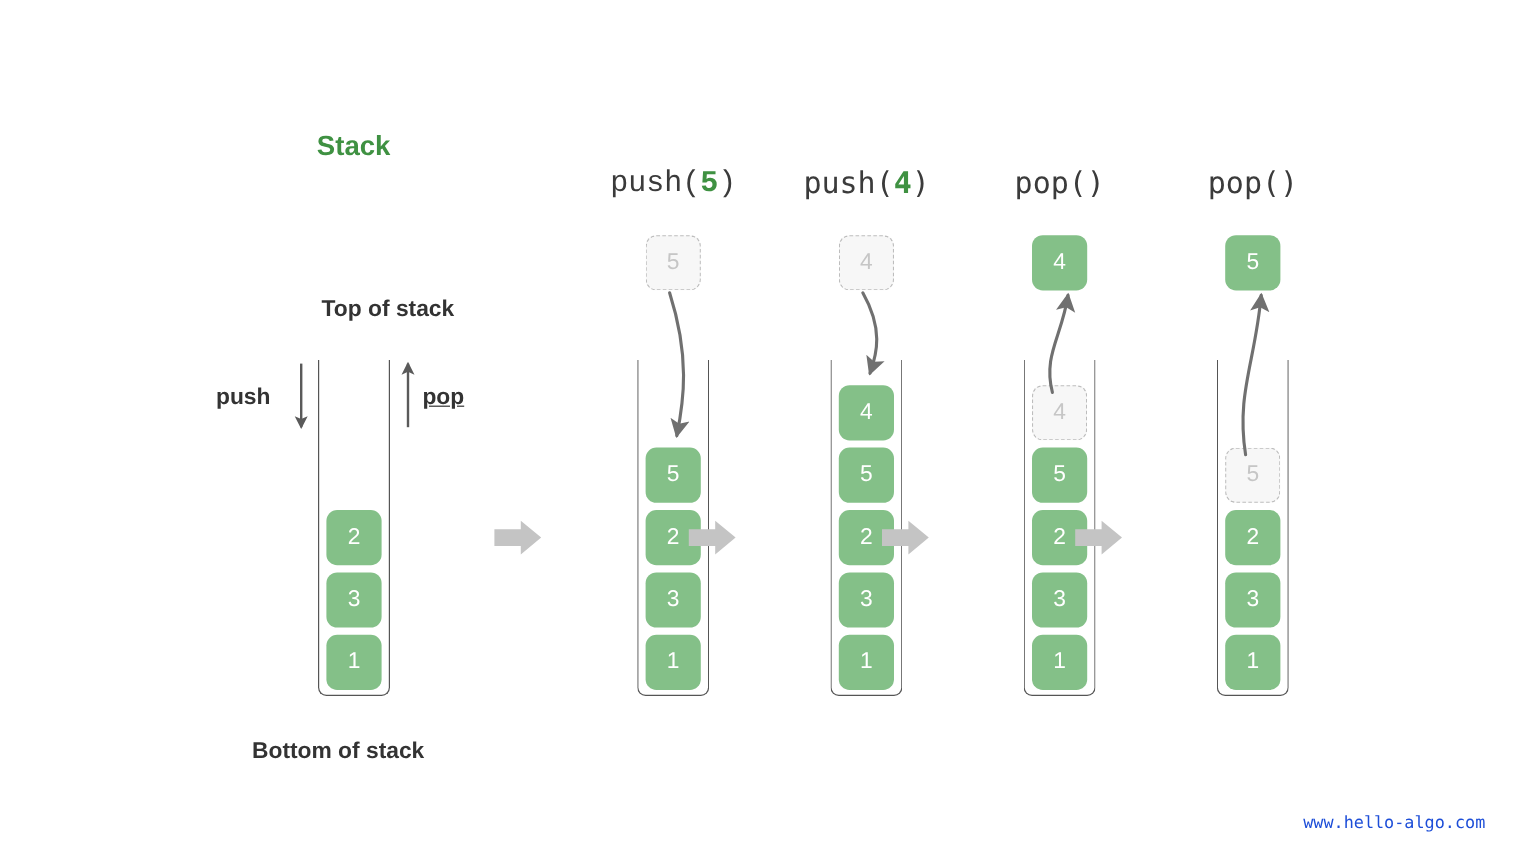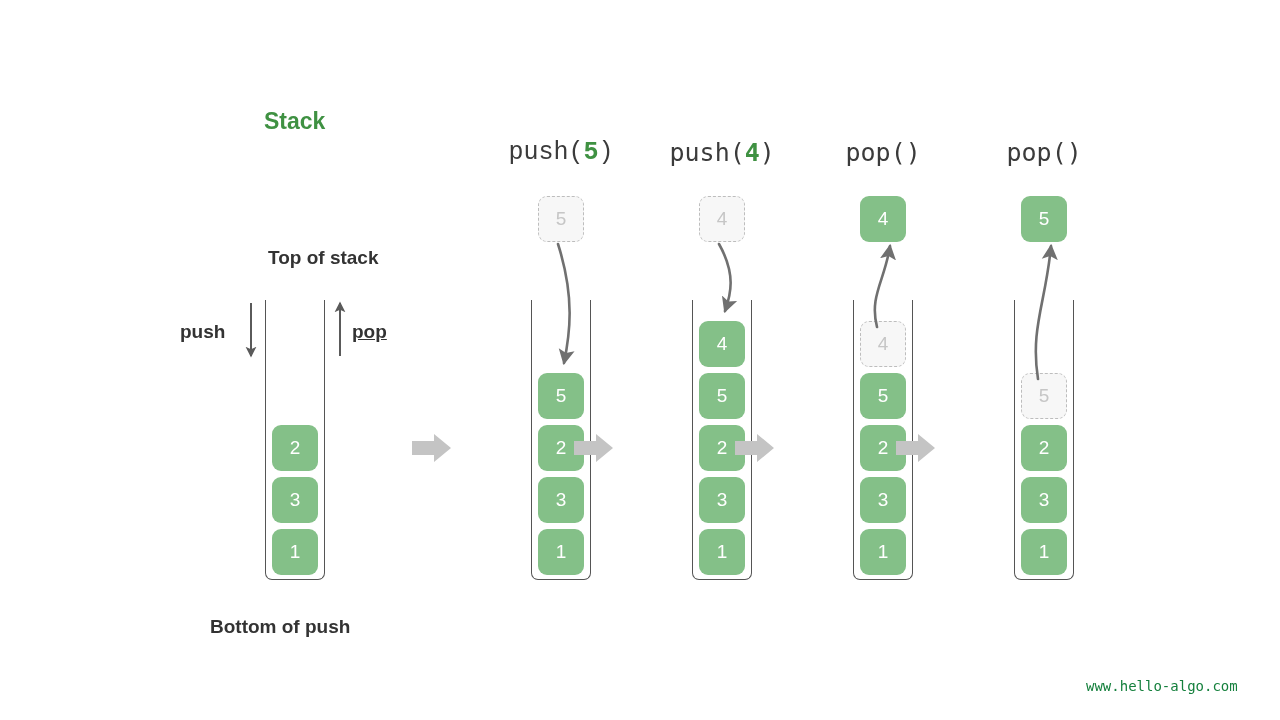--- a/index.html
+++ b/index.html
@@ -46,21 +46,21 @@
     letter-spacing: 0px;
   }
   .op-label .arg {
     color: #3f9142;
     font-weight: bold;
   }
   .watermark {
     position: absolute;
     font-family: "DejaVu Sans Mono", "Liberation Mono", monospace;
     font-size: 14px;
-    color: #15803d;
+    color: #1d4ed8;
     white-space: nowrap;
   }
 
   
   .stack-shell {
     position: absolute;
     box-sizing: border-box;
     border-left: 1.6px solid #555555;
     border-right: 1.6px solid #555555;
     border-bottom: 1.6px solid #555555;
@@ -106,21 +106,21 @@
 <div id="stage">
 
   <div class="title" style="left:252px; top:108px;">Stack</div>
 
   <div class="label-strong" style="left:216px; top:247px;margin-left:40px;">Top of stack</div>
 
   <div class="label-strong" style="left:168px; top:321px;">push</div>
 
   <div class="label-strong" style="left:340px; top:321px;text-decoration:underline;">pop</div>
 
-  <div class="label-strong" style="left:198px; top:616px;">Bottom of push</div>
+  <div class="label-strong" style="left:198px; top:616px;">Bottom of stack</div>
 
   <div class="watermark" style="left:1074px; top:678px;">www.hello-algo.com</div>
 
   <div id="columns">
       <div class="stack-shell" style="left: 253px; top: 300px; width: 60px; height: 280px;"></div>
       <div class="cell" style="left: 260px; top: 425px;">2</div>
       <div class="cell" style="left: 260px; top: 477px;">3</div>
       <div class="cell" style="left: 260px; top: 529px;">1</div>
       <div class="op-label" style="top: 138px; left: 496.5px; font-family: Liberation Mono, monospace;"><span>push(</span><span class="arg">5</span><span>)</span></div>
       <div class="stack-shell" style="left: 519px; top: 300px; width: 60px; height: 280px;"></div>

